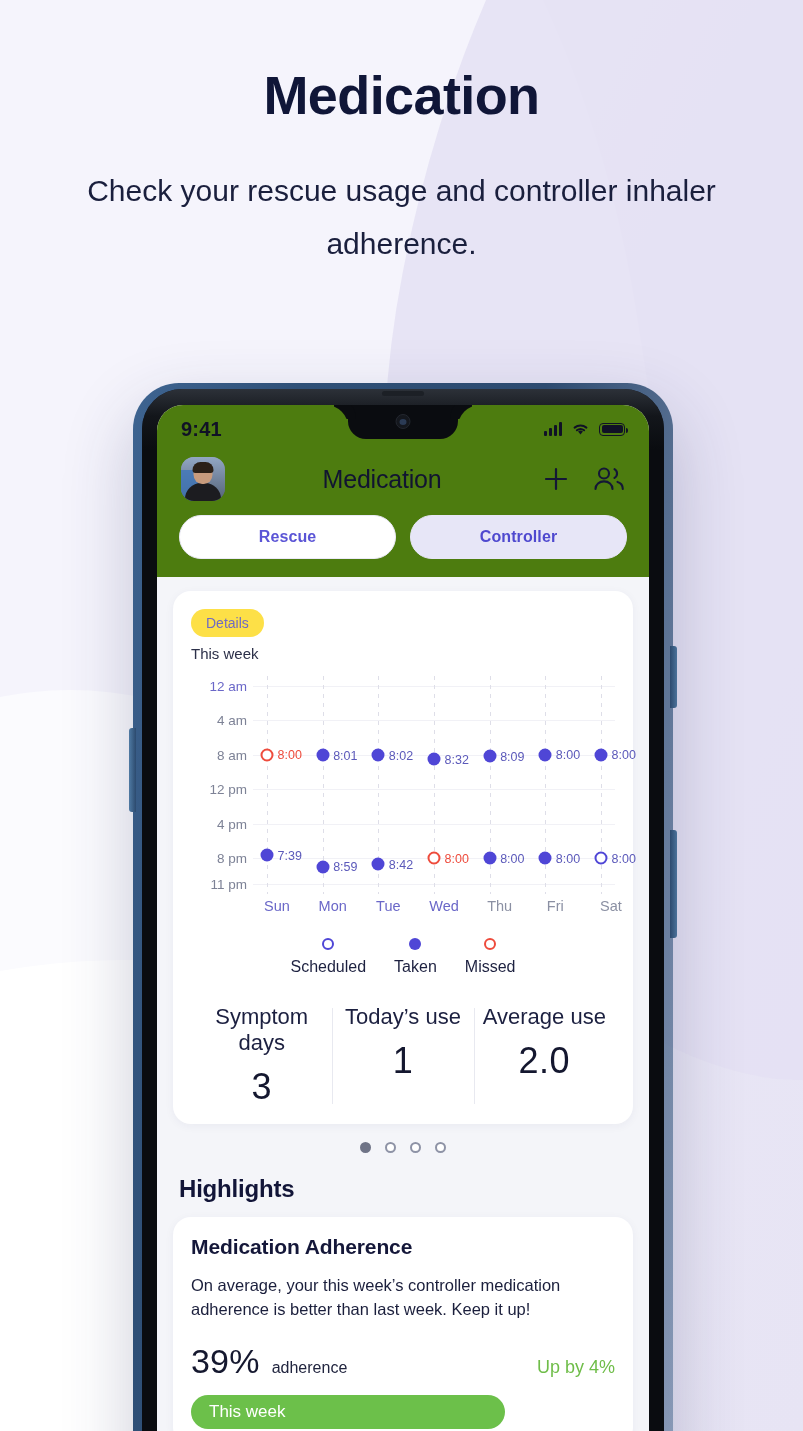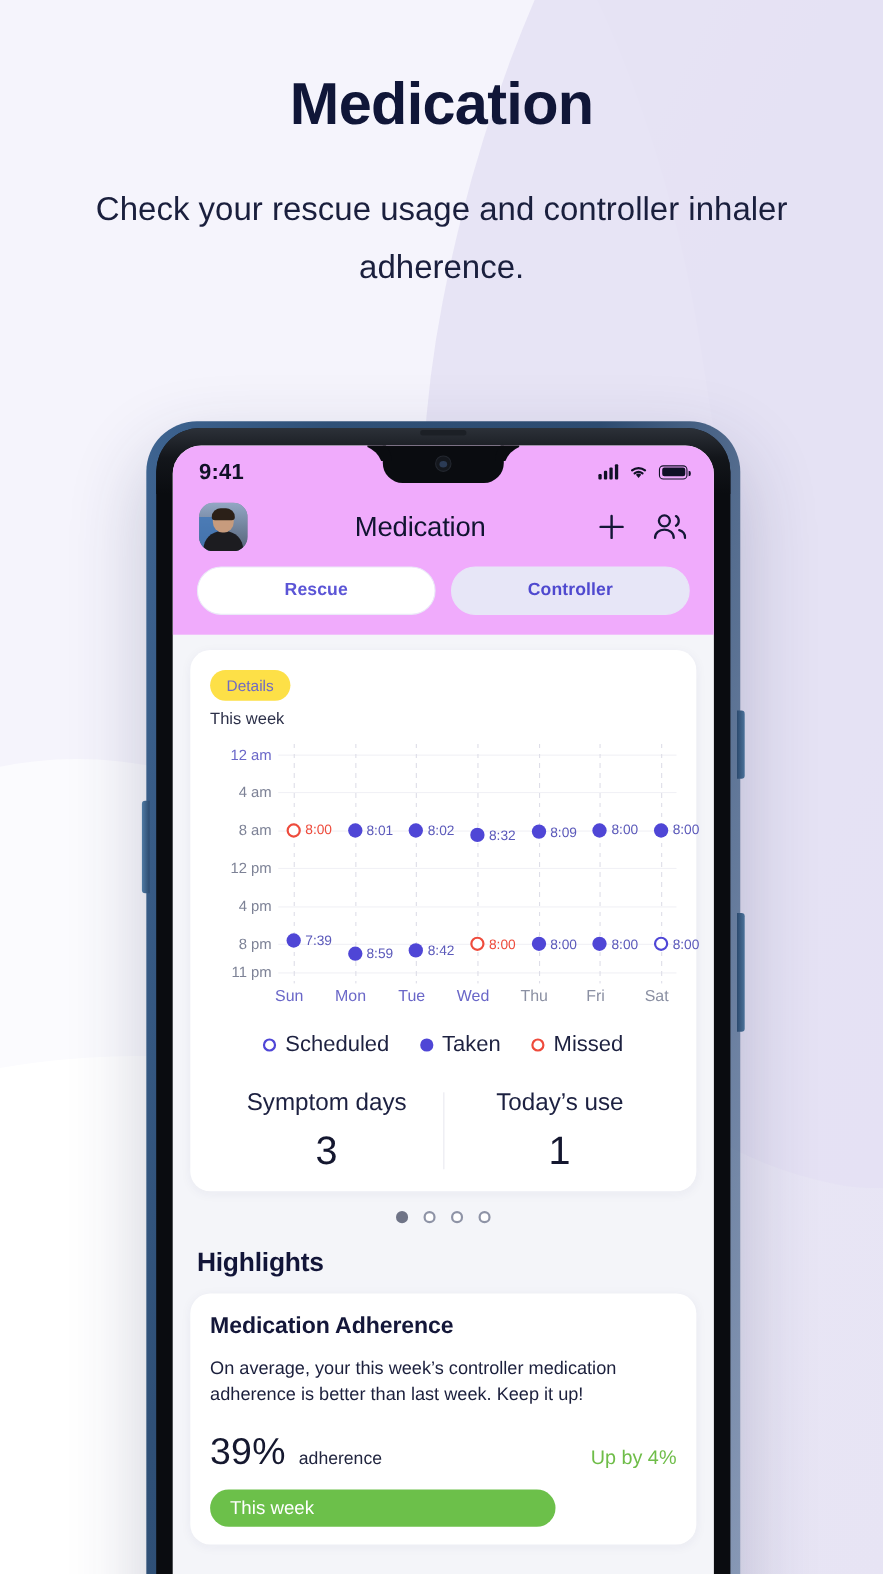--- a/index.html
+++ b/index.html
@@ -141,21 +141,21 @@
     width: 15px; height: 15px; border-radius: 50%;
     background: #14171d; border: 1.5px solid #23272f;
   }
   .notch-cam::after {
     content: ""; position: absolute; left: 3px; top: 4px;
     width: 7px; height: 6px; border-radius: 50%;
     background: #2b3b55;
   }
 
   
-  .app-top { background: #f0abfc; padding-top: 2px; }
+  .app-top { background: #4d7c0f; padding-top: 2px; }
   .statusbar {
     display: flex; align-items: center; justify-content: space-between;
     height: 44px; padding: 0 24px;
   }
   .sb-time { font-size: 20px; font-weight: 700; color: #101126; letter-spacing: .2px; }
   .sb-icons { display: flex; align-items: center; gap: 9px; }
   .bars { display: flex; align-items: flex-end; gap: 2px; height: 14px; }
   .bars i { width: 3px; background: #101126; border-radius: 1px; display: block; }
   .bars i:nth-child(1){height:5px}.bars i:nth-child(2){height:8px}
   .bars i:nth-child(3){height:11px}.bars i:nth-child(4){height:14px}
@@ -230,32 +230,32 @@
   .pt { position: absolute; transform: translate(-50%,-50%); }
   .dot { width: 13px; height: 13px; border-radius: 50%; }
   .dot.taken { background: #4f46d6; }
   .dot.missed { background: #fff; border: 2.4px solid #ee4b3c; }
   .dot.sched { background: #fff; border: 2.6px solid #4f46d6; }
   .pt-lab {
     position: absolute; left: 17px; top: 50%; transform: translateY(-50%);
     font-size: 12.5px; white-space: nowrap; color: #5b59ba;
   }
   .pt-lab.red { color: #ee4b3c; }
-  .x-axis { position: absolute; left: 58px; right: 0; bottom: -26px; height: 22px; margin-top: 11px; }
+  .x-axis { position: absolute; left: 72px; right: 0; bottom: -26px; height: 22px; margin-top: 11px; }
   .x-lab {
     position: absolute; transform: translateX(-50%);
     font-size: 14.5px; color: #8b90a3; white-space: nowrap;
   }
   .x-lab.hl { color: #6a67c8; }
 
   .legend {
     display: flex; align-items: center; justify-content: center;
     gap: 28px; margin-top: 44px; padding-bottom: 4px;
   }
-  .lg { display: flex; align-items: center; gap: 8px; font-size: 20px; color: #1d2140; }
+  .lg { display: flex; align-items: center; gap: 8px; font-size: 16px; color: #1d2140; flex-direction: column; }
   .lg .dot { width: 12px; height: 12px; }
 
   .stats {
     display: flex; margin-top: 18px; padding-top: 6px;
   }
   .stat { flex: 1; text-align: center; position: relative; }
   .stat + .stat::before {
     content: ""; position: absolute; left: 0; top: 4px; bottom: 4px;
     width: 1px; background: #e8e9f0;
   }
@@ -487,20 +487,24 @@
 
         <div class="stats" id="stats">
             <div class="stat">
               <div class="stat-lab">Symptom days</div>
               <div class="stat-val">3</div>
             </div>
             <div class="stat">
               <div class="stat-lab">Today’s use</div>
               <div class="stat-val">1</div>
             </div>
+            <div class="stat">
+              <div class="stat-lab">Average use</div>
+              <div class="stat-val">2.0</div>
+            </div>
           </div>
       </div>
 
       <div class="dots" id="pager">
           <span class="pgdot on"></span>
           <span class="pgdot"></span>
           <span class="pgdot"></span>
           <span class="pgdot"></span>
         </div>
 

